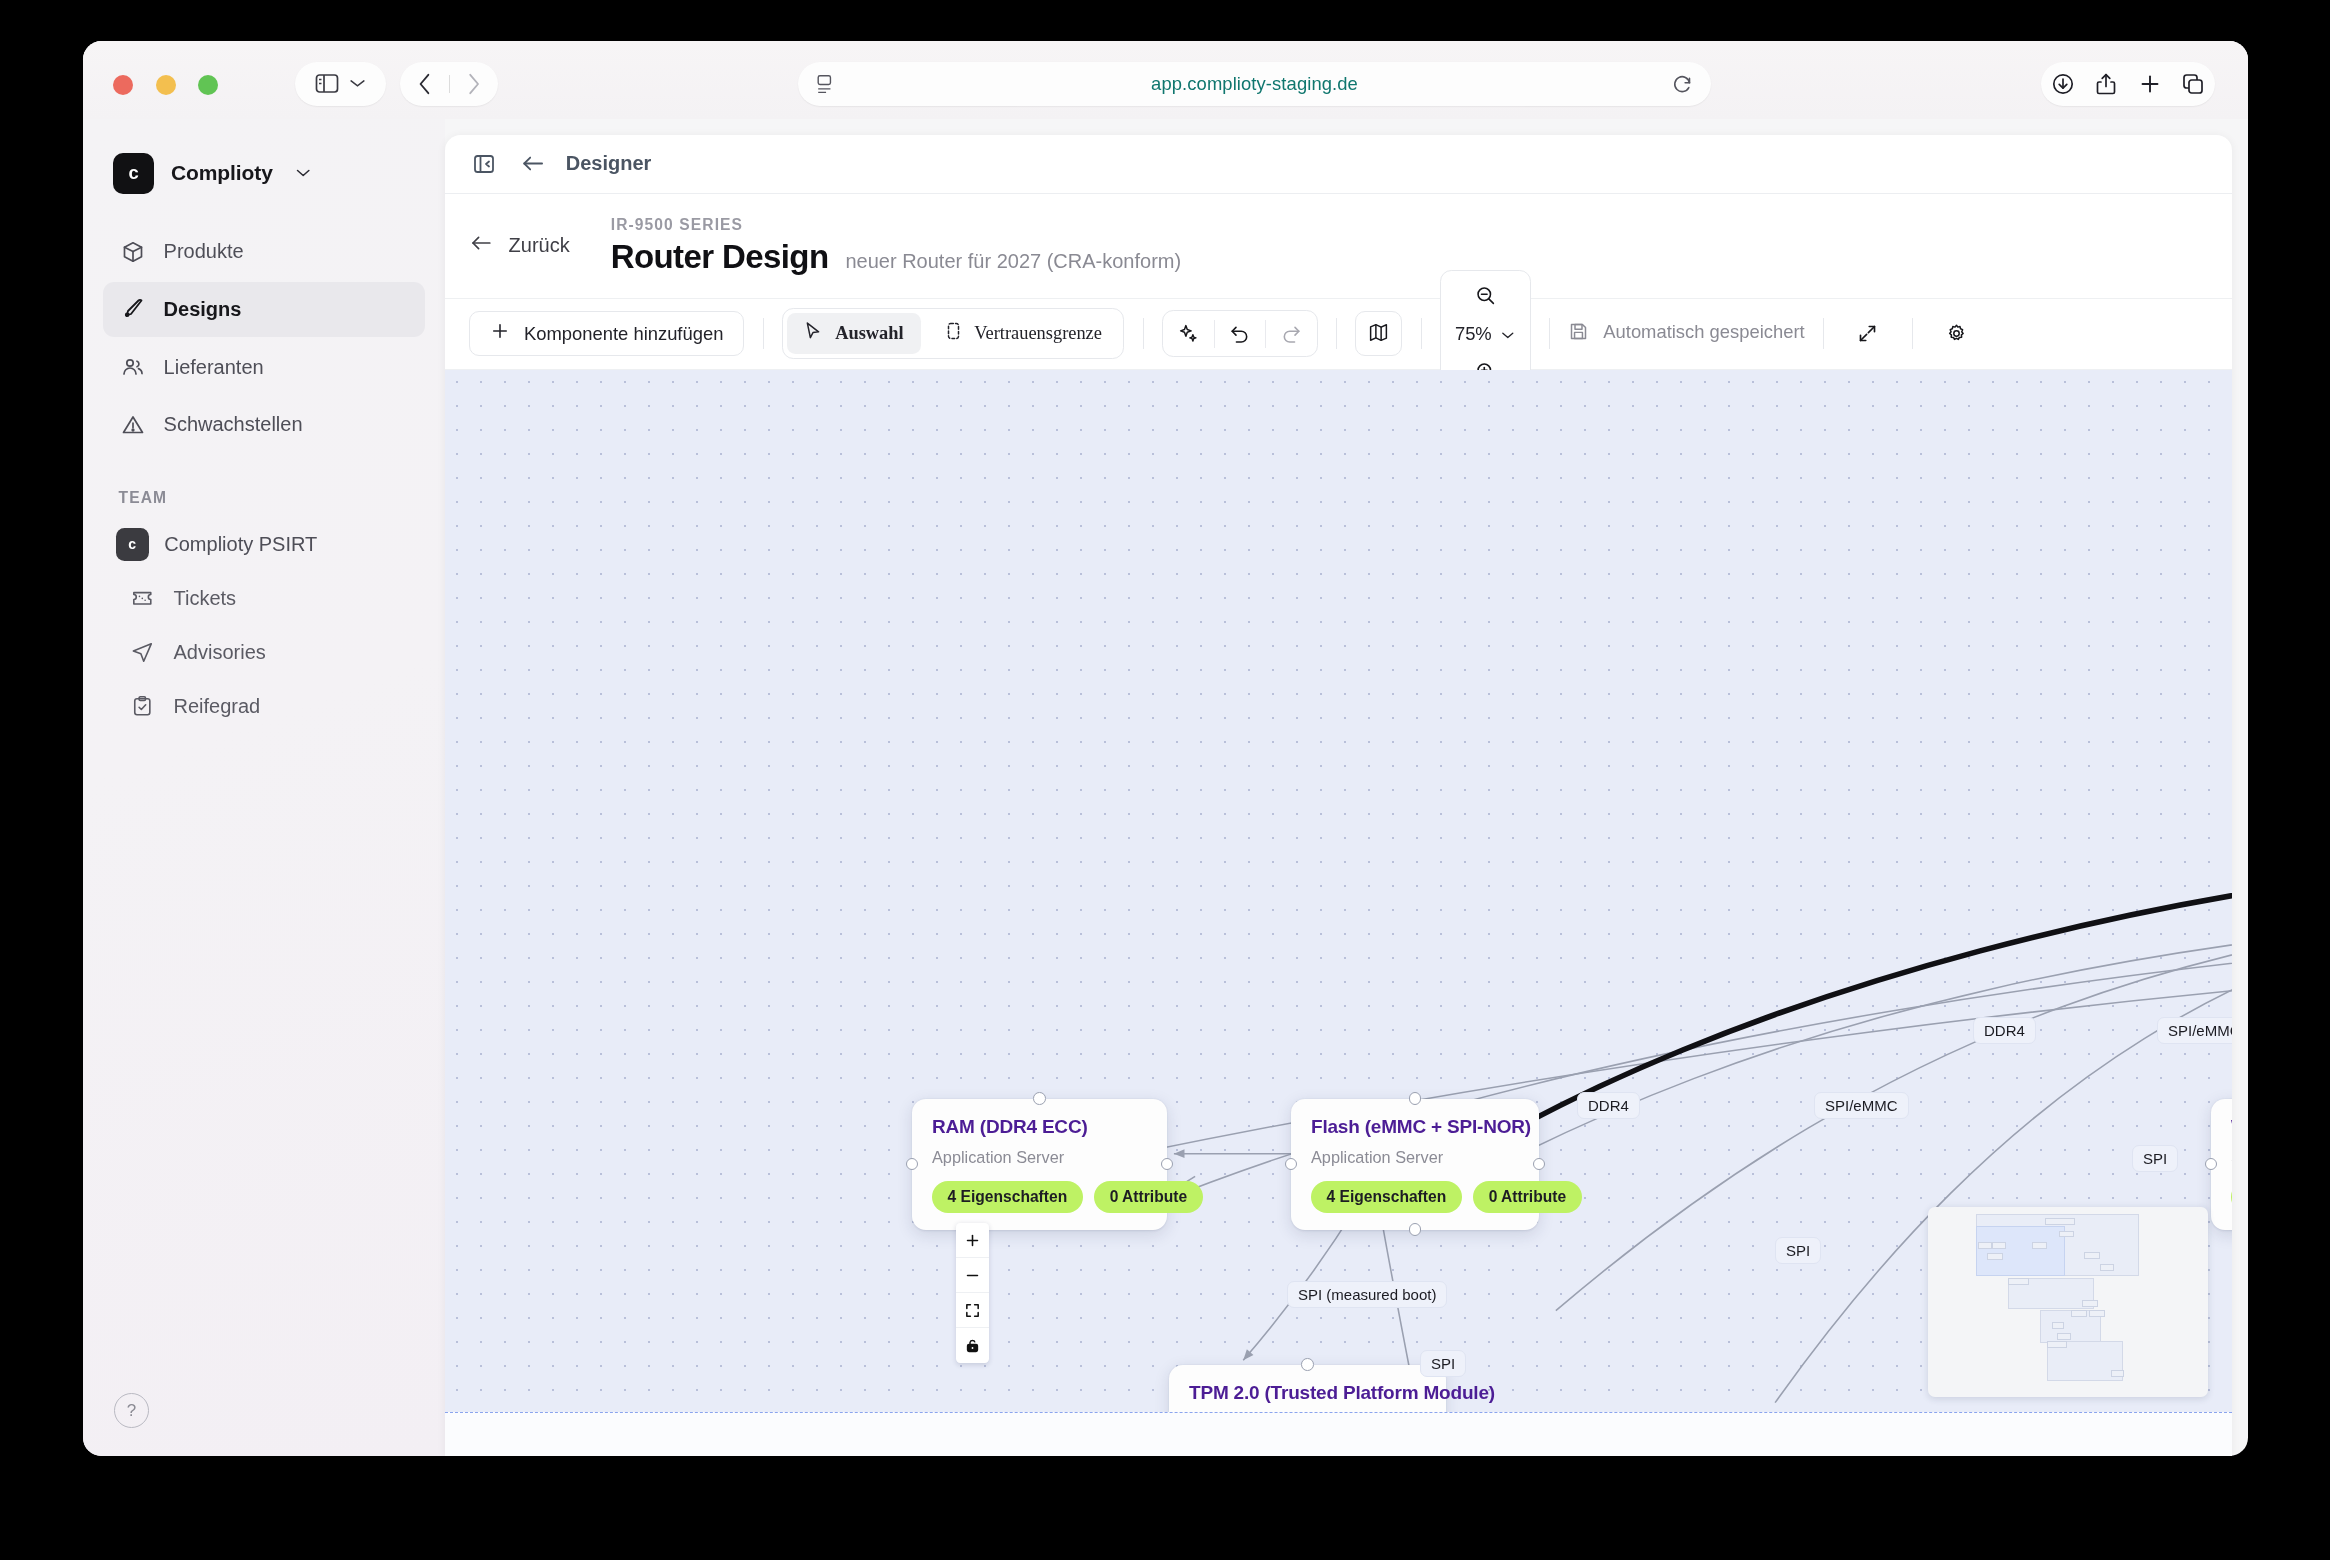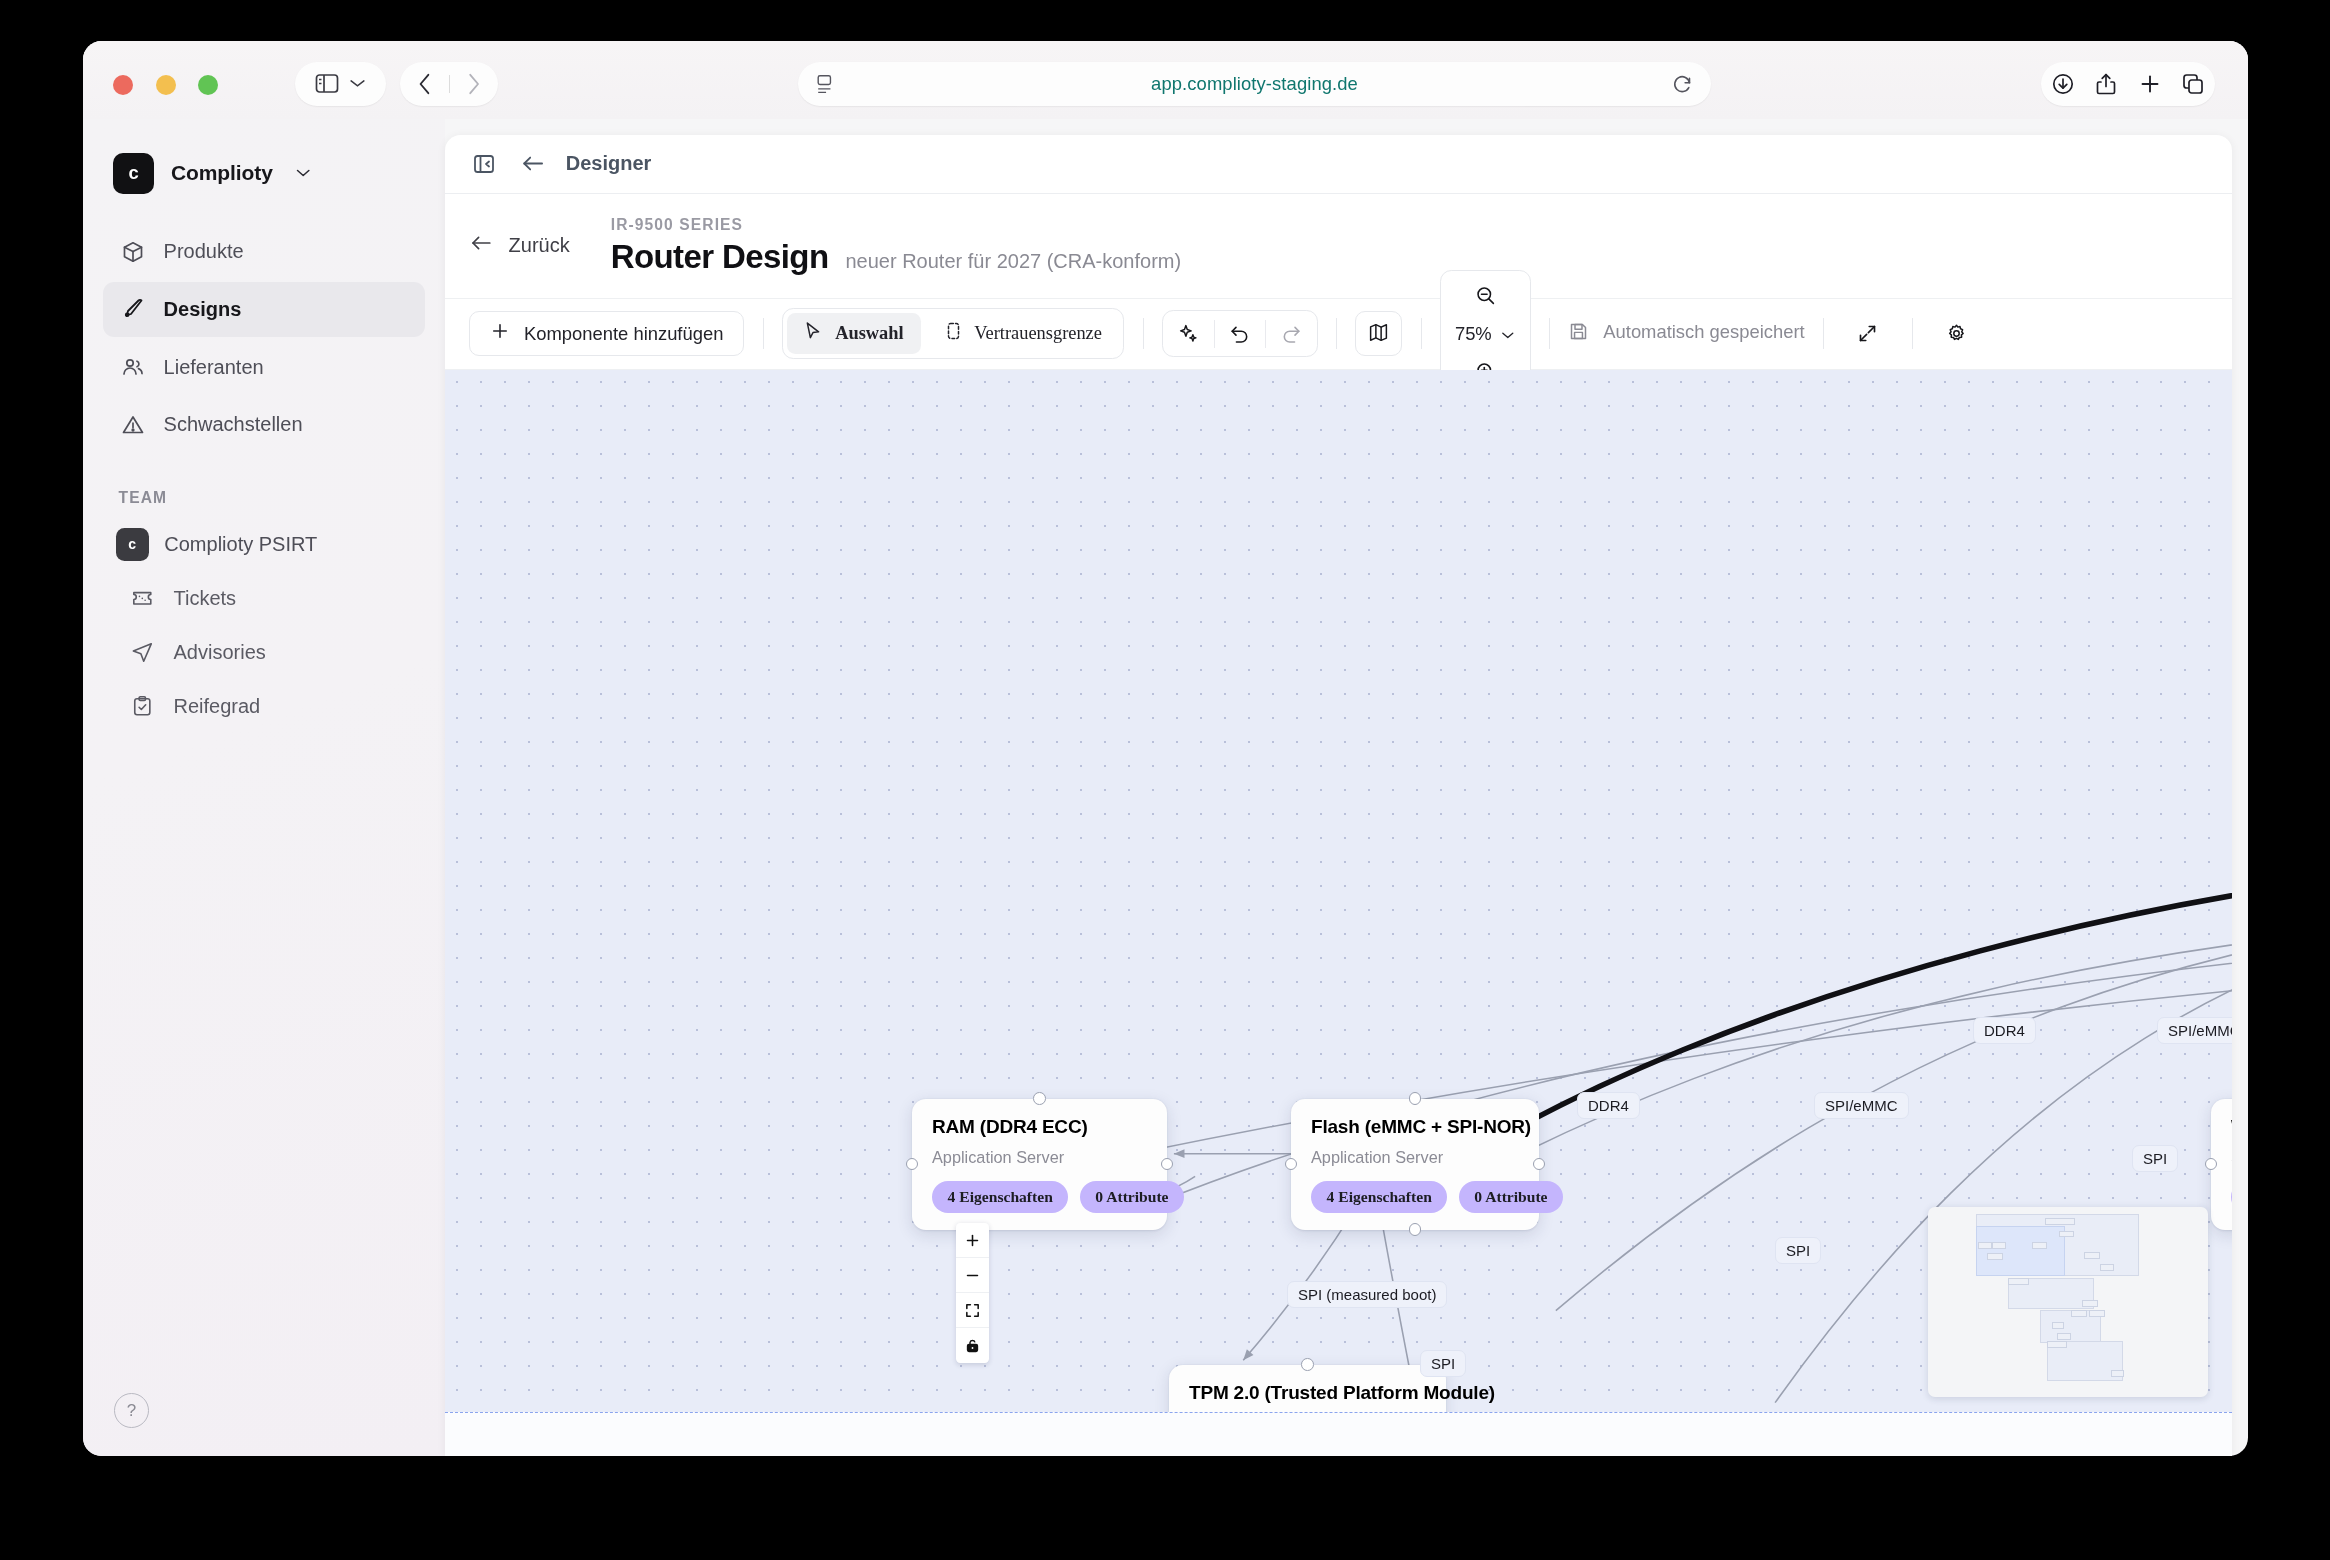--- a/index.html
+++ b/index.html
@@ -168,24 +168,24 @@
     position:absolute;left:0;right:0;bottom:0;height:44px;background:#fbfcfe;
     border-top:1.4px dashed #8aa4ee;
   }
 
   
   .node{
     position:absolute; background:#fdfdfd; border-radius:14px;
     box-shadow:0 4.2px 15.6px rgba(30,40,80,.13), 0 0.7px 2.1px rgba(30,40,80,.10);
     padding:17px 18.4px 17px 20px;
   }
-  .node-title{font-size:19px;font-weight:700;color:#000000;letter-spacing:-0.2px;white-space:nowrap;}
+  .node-title{font-size:19px;font-weight:700;color:#4c1d95;letter-spacing:-0.2px;white-space:nowrap;}
   .node-sub{font-size:16.3px;color:#8b8b95;margin-top:10px;white-space:nowrap;}
   .node-chips{display:flex;gap:11.3px;margin-top:14px;}
-  .chip{background:#c4b5fd;border-radius:707px;padding:7px 15.6px;font-size:15.6px;font-weight:600;color:#1d1d23;white-space:nowrap;font-family:Liberation Serif, serif;}
+  .chip{background:#bef264;border-radius:707px;padding:7px 15.6px;font-size:15.6px;font-weight:600;color:#1d1d23;white-space:nowrap;}
   .handle{
     position:absolute;width:12.7px;height:12.7px;border-radius:50%;
     background:#fff;border:1.4px solid #9aa0b0;
   }
   .h-top{top:-6.4px;left:50%;margin-left:-6.4px;}
   .h-bot{bottom:-6.4px;left:50%;margin-left:-6.4px;}
   .h-l{left:-6.4px;top:50%;margin-top:-6.4px;}
   .h-r{right:-6.4px;top:50%;margin-top:-6.4px;}
 
   

